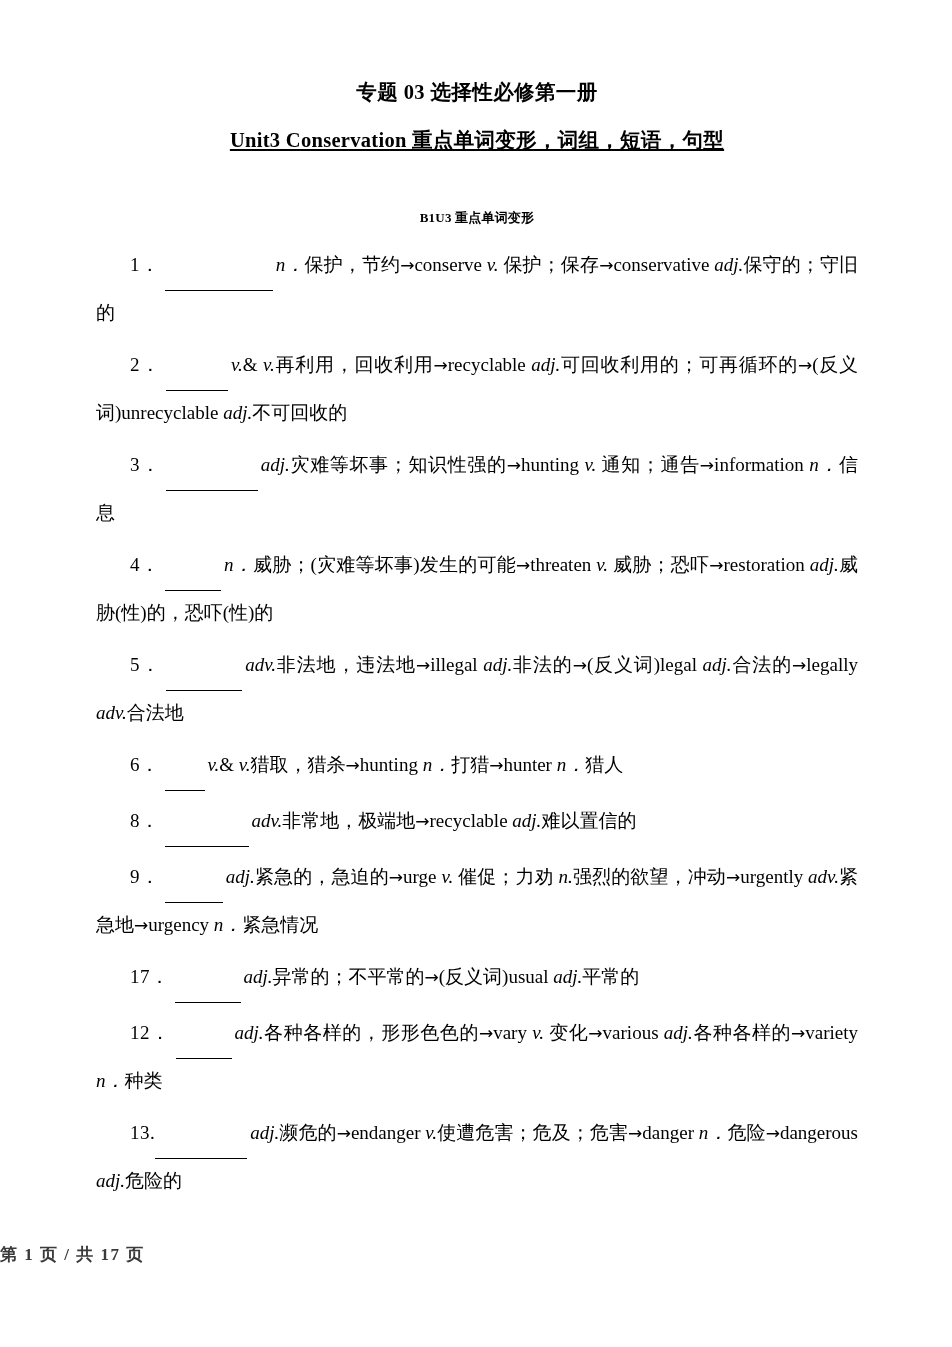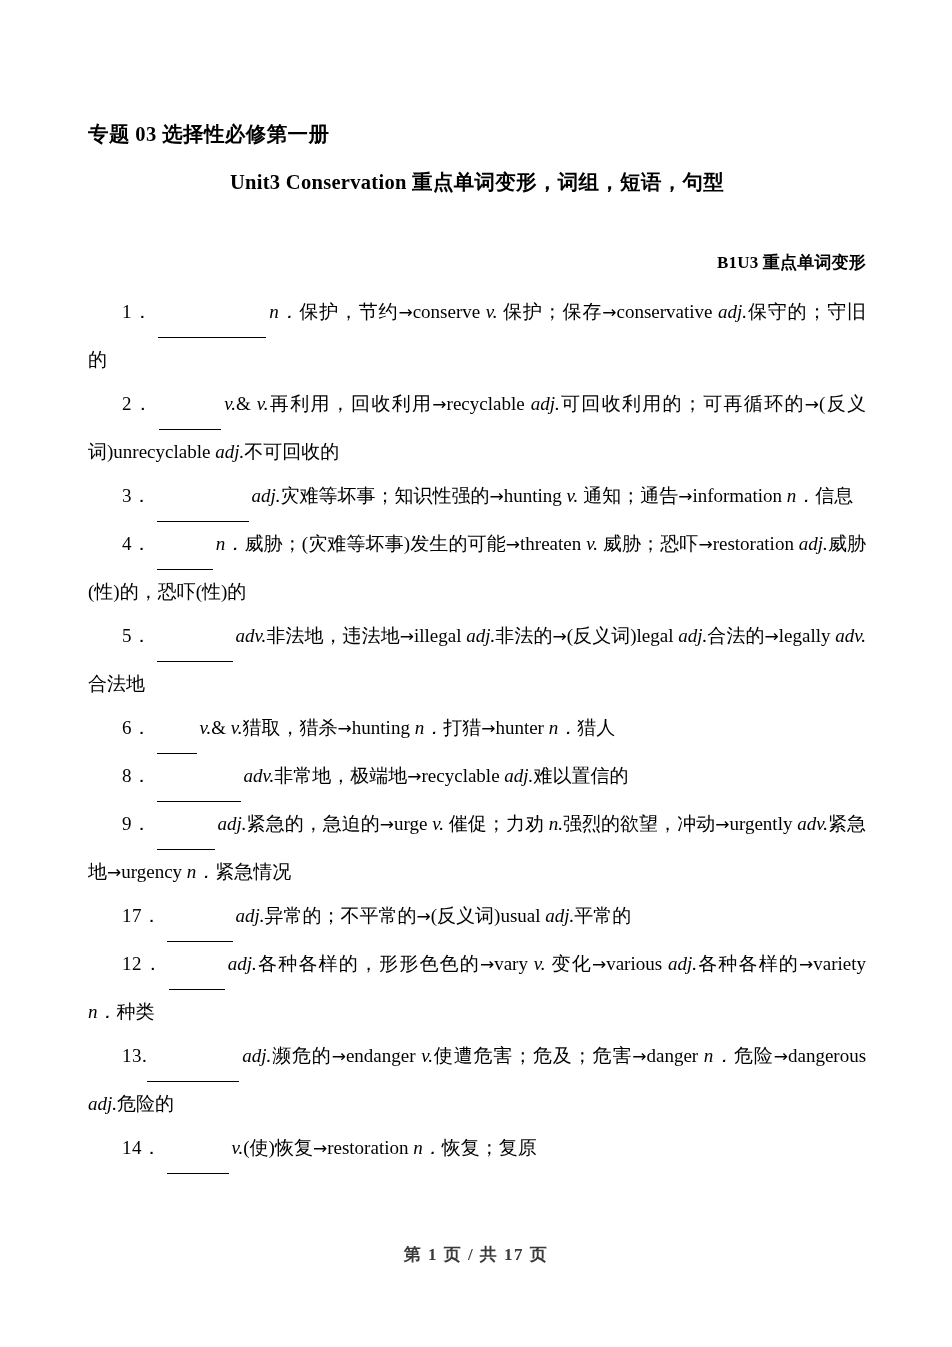--- a/index.html
+++ b/index.html
@@ -22,54 +22,55 @@
   }
   .content {
     position: absolute;
     left: 88px;
     top: 0;
     width: 778px;
   }
 
   
   .doc-title {
-    text-align: left;
+    text-align: center;
     font-size: 20.5px;
     font-weight: bold;
     letter-spacing: 0.4px;
-    margin-top: 120px;
+    margin-top: 78px;
     line-height: 1.4;
   }
   .doc-subtitle {
     text-align: center;
     font-size: 20.5px;
     font-weight: bold;
     letter-spacing: 0.3px;
     margin-top: 19px;
     line-height: 1.4;
+    text-decoration: underline;
   }
   .section-title {
-    text-align: right;
-    font-size: 17px;
+    text-align: center;
+    font-size: 13px;
     font-weight: bold;
     margin-top: 55px;
     letter-spacing: 0.2px;
   }
 
   
   .entries {
     margin-top: 16px;
   }
   .entry {
     font-size: 19px;
     line-height: 44px;
     text-align: justify;
     text-justify: inter-ideograph;
     text-indent: 34px;
-    margin: 0;
+    margin: 8px;
     word-break: break-word;
   }
 
   .num {
     letter-spacing: 0.5px;
   }
   .blank {
     display: inline-block;
     border-bottom: 1.6px solid #000;
     vertical-align: -3px;
@@ -85,21 +86,20 @@
     font-family: "Liberation Serif", "DejaVu Serif", serif;
   }
   .arrow { font-family: "DejaVu Sans", sans-serif; font-size: 17px; }
 
   
   .footer {
     position: absolute;
     left: 0;
     right: 0;
     top: 1243px;
-    text-align: center;
     font-size: 17px;
     font-weight: bold;
     letter-spacing: 1.5px;
     color: #3a3a3a;
   }
 </style>
 </head>
 <body>
 
 <div class="page">
@@ -116,19 +116,18 @@
         <p class="entry"><span class="num">2．</span><span class="blank" style="width: 62px;">&nbsp;</span><span class="pos">v.</span><span class="en">&amp; </span><span class="pos">v.</span><span>再利用，回收利用</span><span class="arrow">→</span><span class="en">recyclable </span><span class="pos">adj.</span><span>可回收利用的；可再循环的</span><span class="arrow">→</span><span>(反义词)</span><span class="en">unrecyclable </span><span class="pos">adj.</span><span>不可回收的</span></p>
         <p class="entry"><span class="num">3．</span><span class="blank" style="width: 92px;">&nbsp;</span><span class="pos">adj.</span><span>灾难等坏事；知识性强的</span><span class="arrow">→</span><span class="en">hunting </span><span class="pos">v.</span><span> 通知；通告</span><span class="arrow">→</span><span class="en">information </span><span class="pos">n．</span><span>信息</span></p>
         <p class="entry"><span class="num">4．</span><span class="blank" style="width: 56px;">&nbsp;</span><span class="pos">n．</span><span>威胁；(灾难等坏事)发生的可能</span><span class="arrow">→</span><span class="en">threaten </span><span class="pos">v.</span><span> 威胁；恐吓</span><span class="arrow">→</span><span class="en">restoration </span><span class="pos">adj.</span><span>威胁(性)的，恐吓(性)的</span></p>
         <p class="entry"><span class="num">5．</span><span class="blank" style="width: 76px;">&nbsp;</span><span class="pos">adv.</span><span>非法地，违法地</span><span class="arrow">→</span><span class="en">illegal </span><span class="pos">adj.</span><span>非法的</span><span class="arrow">→</span><span>(反义词)</span><span class="en">legal </span><span class="pos">adj.</span><span>合法的</span><span class="arrow">→</span><span class="en">legally </span><span class="pos">adv.</span><span>合法地</span></p>
         <p class="entry"><span class="num">6．</span><span class="blank" style="width: 40px;">&nbsp;</span><span class="pos">v.</span><span class="en">&amp; </span><span class="pos">v.</span><span>猎取，猎杀</span><span class="arrow">→</span><span class="en">hunting </span><span class="pos">n．</span><span>打猎</span><span class="arrow">→</span><span class="en">hunter </span><span class="pos">n．</span><span>猎人</span></p>
         <p class="entry"><span class="num">8．</span><span class="blank" style="width: 84px;">&nbsp;</span><span class="pos">adv.</span><span>非常地，极端地</span><span class="arrow">→</span><span class="en">recyclable </span><span class="pos">adj.</span><span>难以置信的</span></p>
         <p class="entry"><span class="num">9．</span><span class="blank" style="width: 58px;">&nbsp;</span><span class="pos">adj.</span><span>紧急的，急迫的</span><span class="arrow">→</span><span class="en">urge </span><span class="pos">v.</span><span> 催促；力劝 </span><span class="pos">n.</span><span>强烈的欲望，冲动</span><span class="arrow">→</span><span class="en">urgently </span><span class="pos">adv.</span><span>紧急地</span><span class="arrow">→</span><span class="en">urgency </span><span class="pos">n．</span><span>紧急情况</span></p>
         <p class="entry"><span class="num">17．</span><span class="blank" style="width: 66px;">&nbsp;</span><span class="pos">adj.</span><span>异常的；不平常的</span><span class="arrow">→</span><span>(反义词)</span><span class="en">usual </span><span class="pos">adj.</span><span>平常的</span></p>
         <p class="entry"><span class="num">12．</span><span class="blank" style="width: 56px;">&nbsp;</span><span class="pos">adj.</span><span>各种各样的，形形色色的</span><span class="arrow">→</span><span class="en">vary </span><span class="pos">v.</span><span> 变化</span><span class="arrow">→</span><span class="en">various </span><span class="pos">adj.</span><span>各种各样的</span><span class="arrow">→</span><span class="en">variety </span><span class="pos">n．</span><span>种类</span></p>
         <p class="entry"><span class="num">13.</span><span class="blank tight" style="width: 92px;">&nbsp;</span><span class="pos">adj.</span><span>濒危的</span><span class="arrow">→</span><span class="en">endanger </span><span class="pos">v.</span><span>使遭危害；危及；危害</span><span class="arrow">→</span><span class="en">danger </span><span class="pos">n．</span><span>危险</span><span class="arrow">→</span><span class="en">dangerous </span><span class="pos">adj.</span><span>危险的</span></p>
-        <p class="entry"><span class="num">14．</span><span class="blank" style="width: 62px;">&nbsp;</span><span class="pos">v.</span><span>(使)恢复</span><span class="arrow">→</span><span class="en">restoration </span><span class="pos">n．</span><span>恢复；复原</span></p>
       </div>
 
   </div>
 
   <div class="footer">第 1 页 / 共 17 页</div>
 </div>
 
 </body></html>

